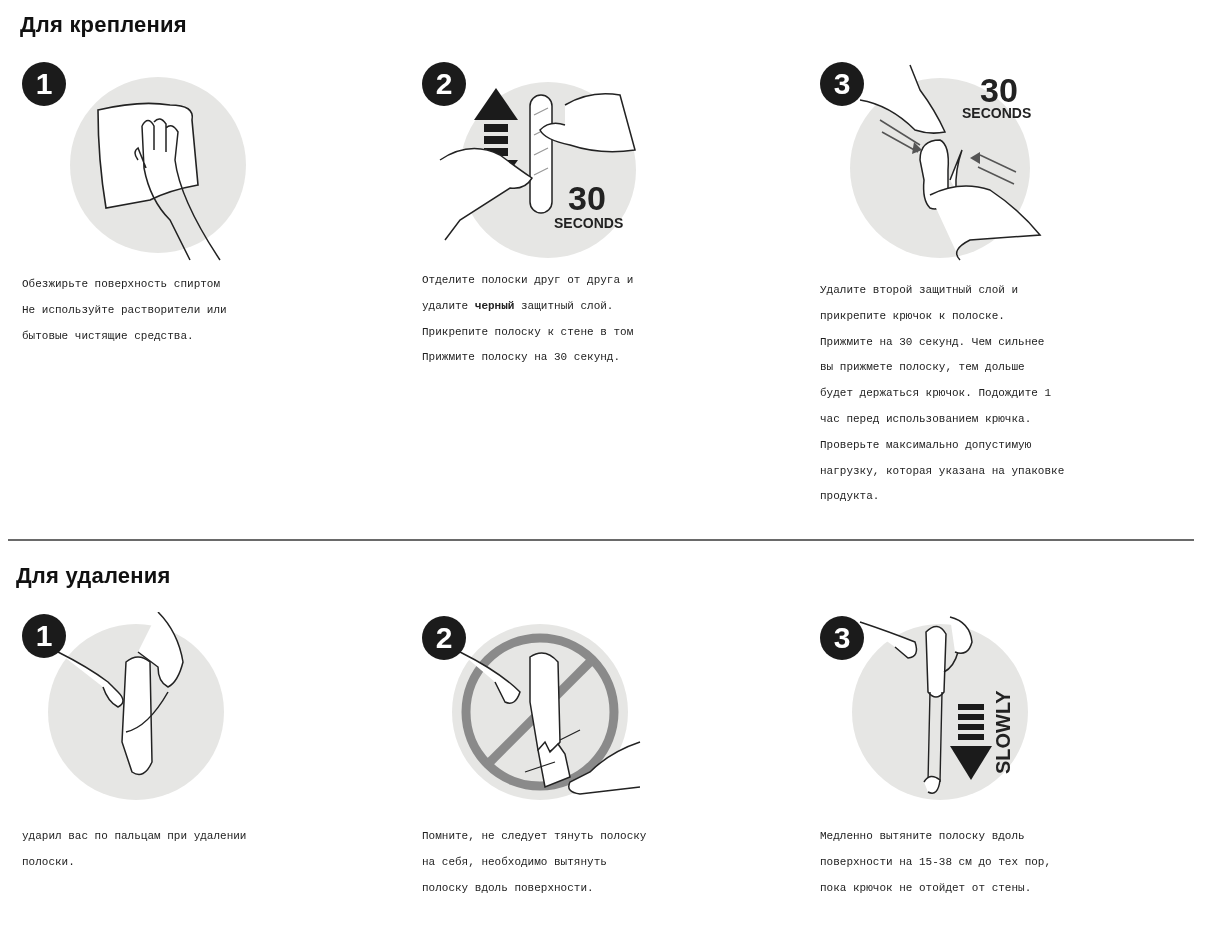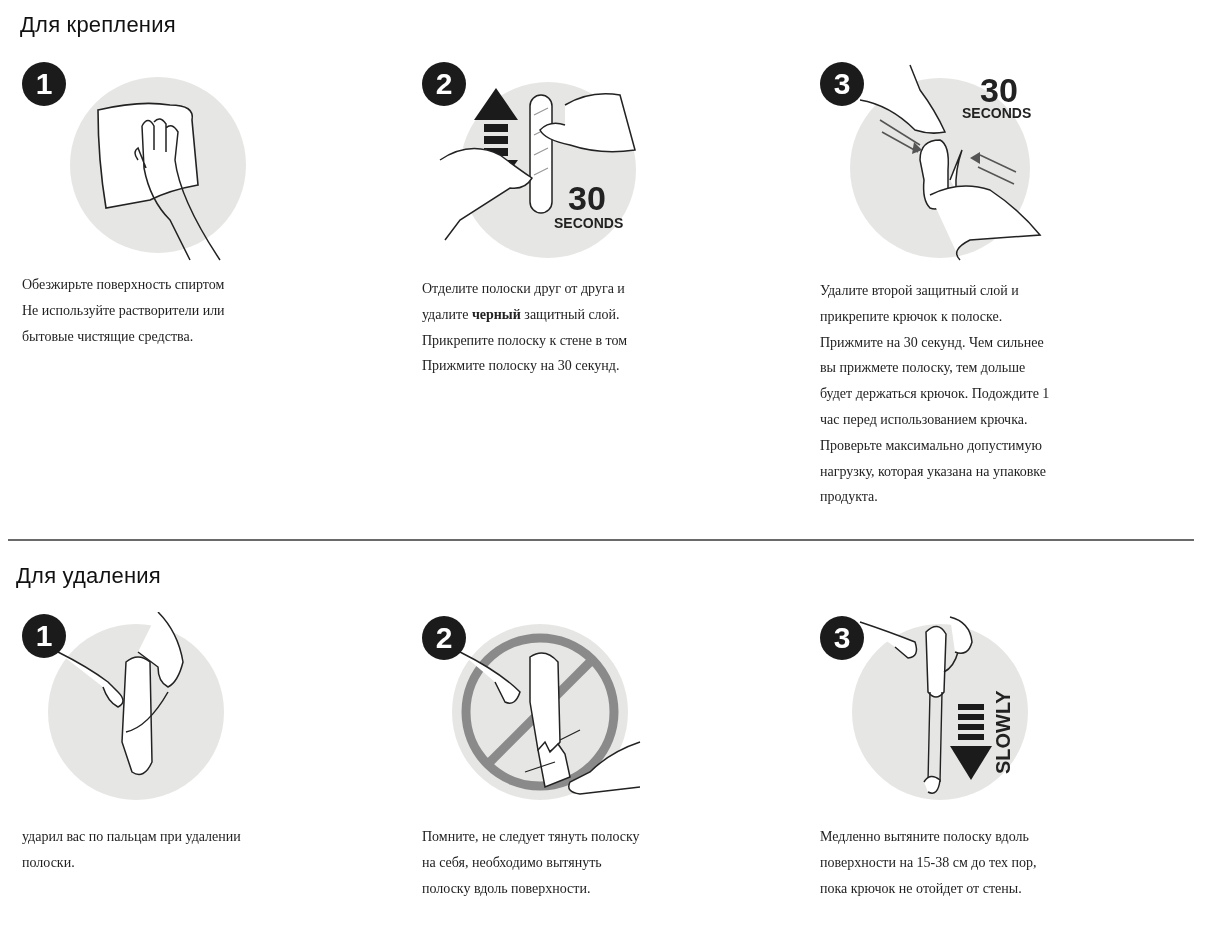--- a/index.html
+++ b/index.html
@@ -1,33 +1,33 @@
 <!DOCTYPE html>
 <html><head>
 <meta charset="utf-8">
 <style>
   * { box-sizing: border-box; margin: 0; padding: 0; }
   html, body { width: 1211px; height: 925px; background: #ffffff; overflow: hidden; }
   body { position: relative; font-family: "DejaVu Sans", "Liberation Sans", sans-serif; color: #1a1a1a; }
 
   .section-title {
     position: absolute; font-family: "Liberation Sans", "DejaVu Sans", sans-serif;
-    font-weight: normal; font-size: 22px; color: #111; letter-spacing: 0.2px;
+    font-weight: bold; font-size: 22px; color: #111; letter-spacing: 0.2px;
   }
   .divider { position: absolute; left: 8px; top: 539px; width: 1186px; height: 2px; background: #6a6a6a; }
   .illus { position: absolute; width: 240px; height: 220px; }
   .illus svg { position: absolute; left: 0; top: 0; }
   .badge {
     position: absolute; width: 44px; height: 44px; border-radius: 50%;
     background: #1b1b1b; color: #fff; font-family: "Liberation Sans", "DejaVu Sans", sans-serif;
     font-weight: bold; font-size: 30px; line-height: 44px; text-align: center; z-index: 2;
   }
   .desc {
-    position: absolute; font-family: Liberation Serif, serif;
-    font-size: 14px; line-height: 25.8px; color: #222; width: 390px;
+    position: absolute; font-family: Liberation Mono, monospace;
+    font-size: 11px; line-height: 25.8px; color: #222; width: 390px;
   }
   .desc b { font-weight: bold; }
   .line { display: block; white-space: nowrap; }
   .label30 { font-family: "Liberation Sans", "DejaVu Sans", sans-serif; font-weight: bold; fill: #222; }
 </style>
 </head>
 <body>
 
 <div class="section-title" style="left:20px; top:12px;">Для крепления</div>
 
@@ -58,21 +58,21 @@
 
     <rect x="110" y="35" width="22" height="118" rx="11" fill="#fff" stroke="#222" stroke-width="1.5"></rect>
     <path d="M114 55 L128 48 M114 75 L128 68 M114 95 L128 88 M114 115 L128 108" stroke="#999" stroke-width="1.2"></path>
 
     <path d="M145 45 Q170 30 200 35 L215 90 Q180 95 150 85 Q125 80 120 70 Q130 60 145 65" fill="#fff" stroke="#222" stroke-width="1.5"></path>
     <path d="M20 100 Q50 80 80 95 Q100 110 112 118 Q105 130 90 128 L40 160 L25 180" fill="#fff" stroke="#222" stroke-width="1.5"></path>
     <text class="label30" x="148" y="150" font-size="34">30</text>
     <text class="label30" x="134" y="168" font-size="14">SECONDS</text>
   </svg>
 </div>
-<div class="desc" style="left:422px; top:276px;">
+<div class="desc" style="left:422px; top:268px;">
   <span class="line">Отделите полоски друг от друга и</span>
   <span class="line"><span>удалите </span><b>черный</b><span> защитный слой.</span></span>
   <span class="line">Прикрепите полоску к стене в том</span>
   <span class="line">Прижмите полоску на 30 секунд.</span>
 </div>
 
 <div class="illus" style="left:820px; top:60px;">
   <div class="badge" style="left:0px; top:2px;">3</div>
   <svg width="240" height="220" viewBox="0 0 240 220">
     <circle cx="120" cy="108" r="90" fill="#e6e6e4"></circle>

